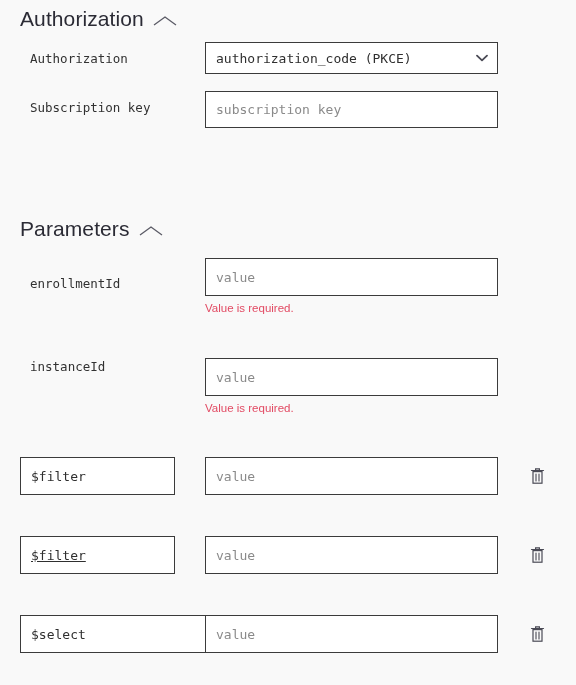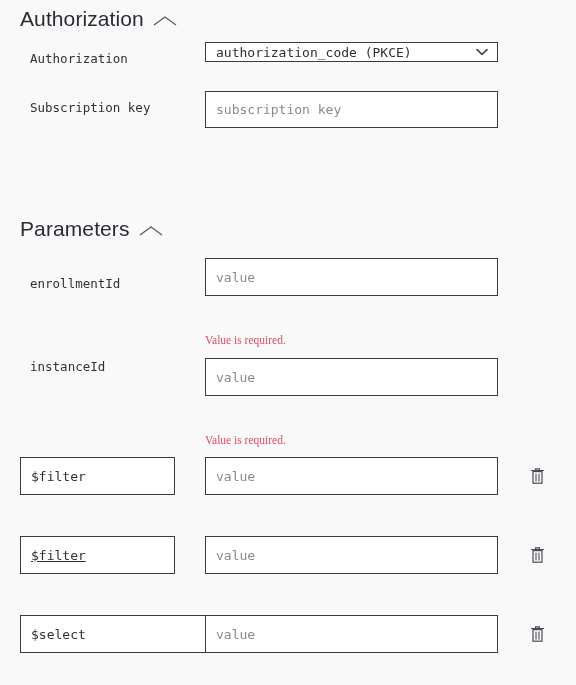--- a/index.html
+++ b/index.html
@@ -91,25 +91,24 @@
     right: 9px;
     top: 50%;
     transform: translateY(-50%);
     width: 12px;
     height: 8px;
   }
 
   .err-msg {
     position: absolute;
     left: 205px;
-    font-family: Liberation Serif, serif;
+    font-family: Liberation Sans, sans-serif;
     font-size: 11.5px;
     color: #e24a63;
     white-space: nowrap;
-    margin-top: 32px;
   }
 
   .trash-btn {
     position: absolute;
     width: 22px;
     height: 22px;
     display: flex;
     align-items: center;
     justify-content: center;
     background: transparent;
@@ -128,21 +127,21 @@
     <span class="title">Authorization</span>
     <span>
       <svg class="caret-up" viewBox="0 0 26 14" aria-hidden="true">
         <polyline points="2,11 13,3 24,11" fill="none" stroke="#5b5b66" stroke-width="1.3"></polyline>
       </svg>
     </span>
   </div>
 
   <div class="field-row" style="top:42px;">
     <div class="field-label" style="top:9px;">Authorization</div>
-    <div class="ctl select-ctl" style="left:205px; top:0px; width:293px; height:20px;">
+    <div class="ctl select-ctl" style="left:205px; top:0px; width:293px; height:32px;">
       <span class="sel-text">authorization_code (PKCE)</span>
       <span>
         <svg class="chev-down" viewBox="0 0 12 8" aria-hidden="true">
           <polyline points="1,1.6 6,6.4 11,1.6" fill="none" stroke="#4a4a55" stroke-width="1.8" stroke-linecap="round" stroke-linejoin="round"></polyline>
         </svg>
       </span>
     </div>
   </div>
 
   <div class="field-row" style="top:91px;">

